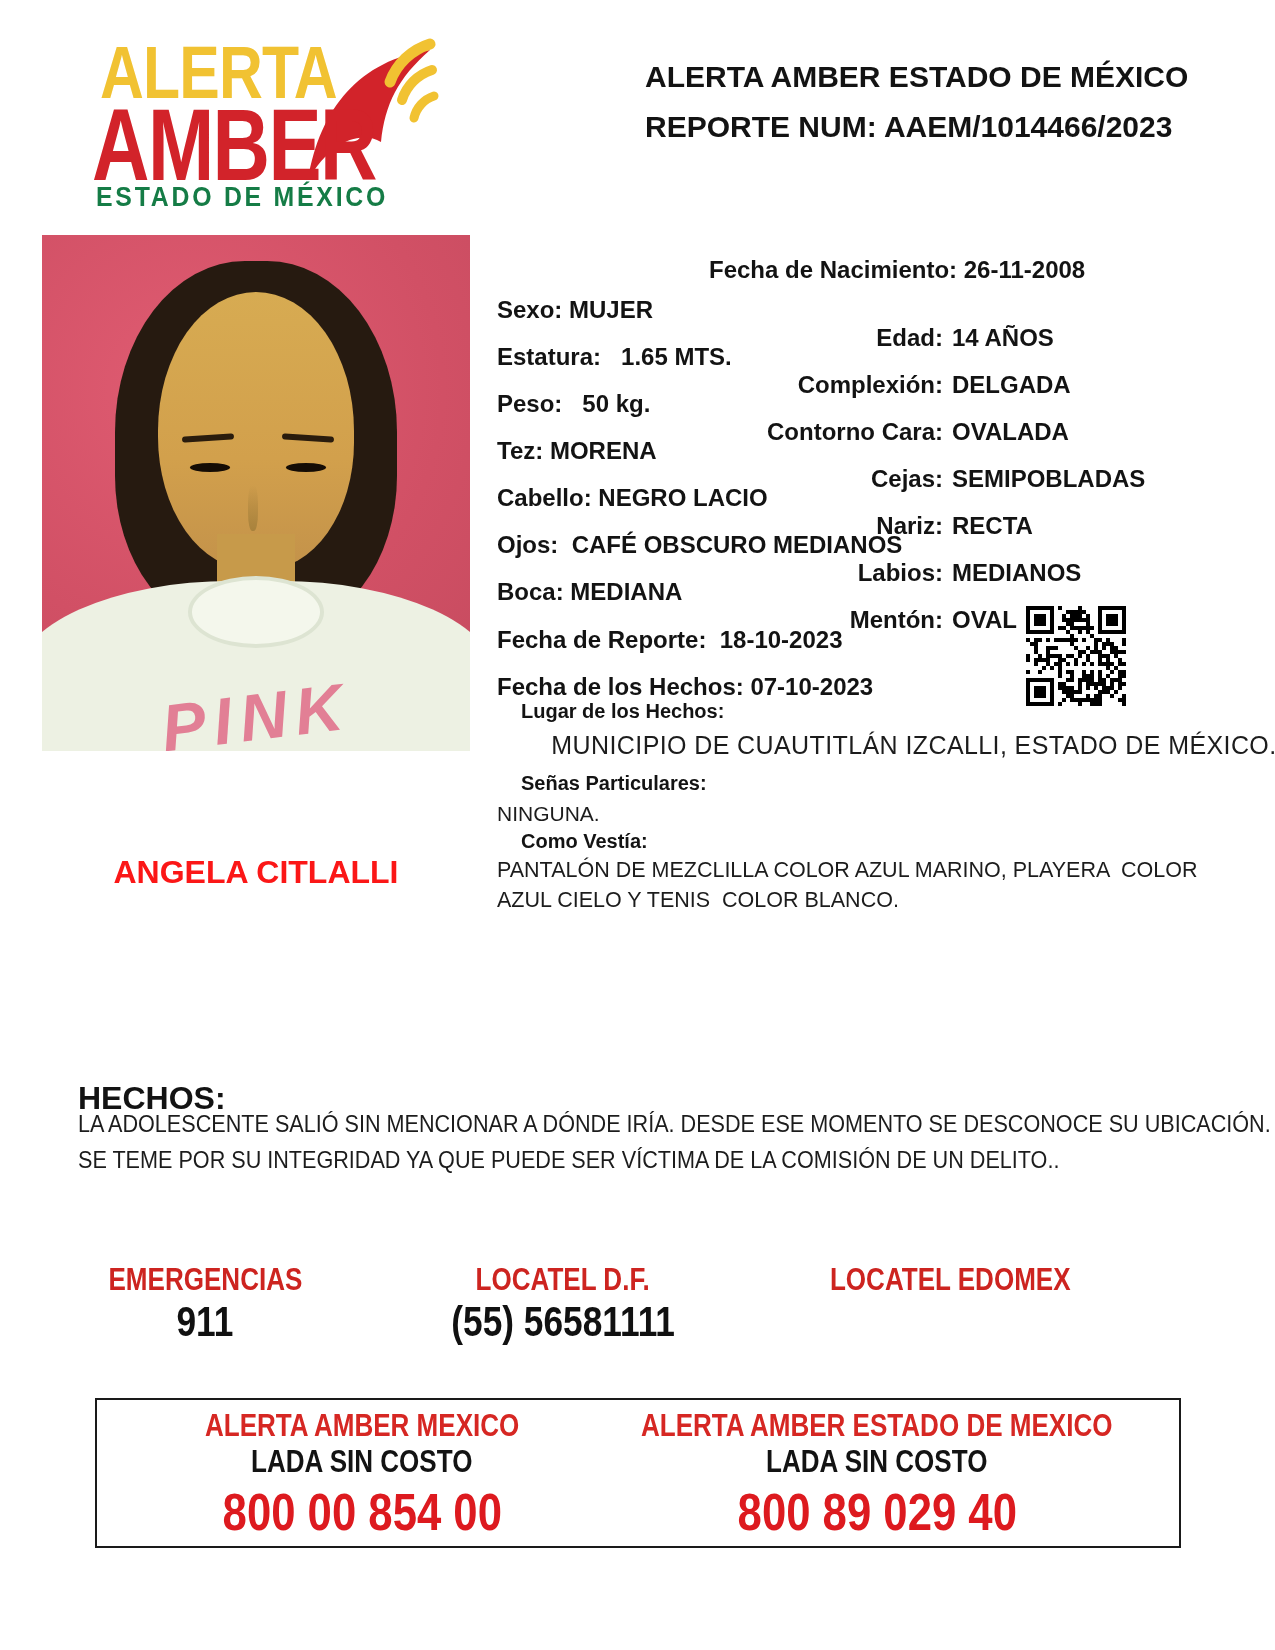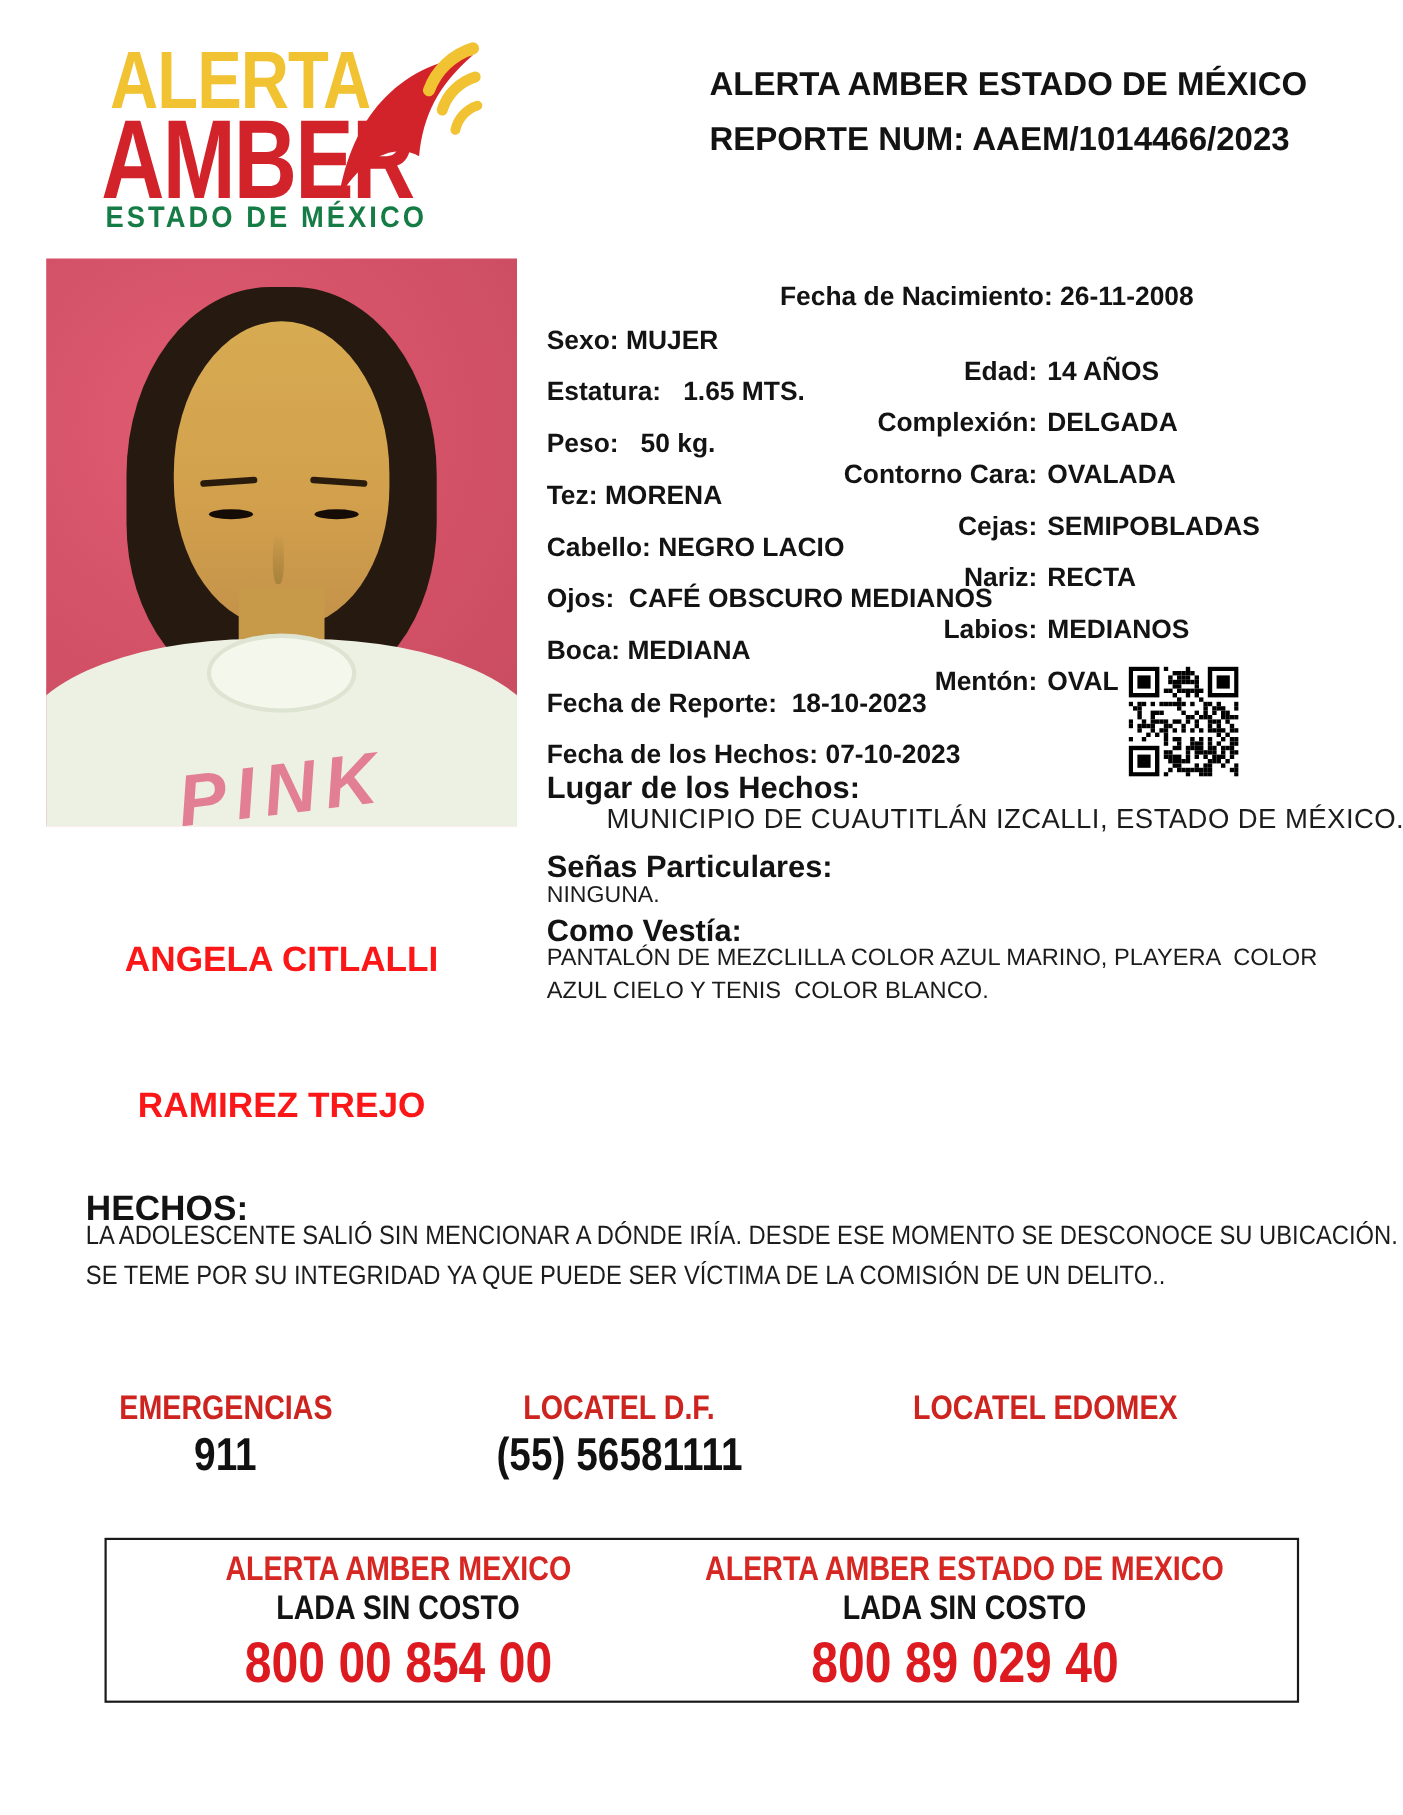--- a/index.html
+++ b/index.html
@@ -53,21 +53,21 @@
   .details { left:497px; top:228px; width:680px; height:680px; font-size:24px; font-weight:bold; color:#131313; }
   .drow { position:absolute; left:0; width:100%; height:34px; white-space:pre; }
   .r0{top:0} .r1{top:40px} .r2{top:87px} .r3{top:134px} .r4{top:181px} .r5{top:228px}
   .r6{top:275px} .r7{top:322px} .r8{top:370px} .r9{top:417px}
   .dleft  { position:absolute; left:0; white-space:pre; }
   .dright { position:absolute; left:270px; white-space:pre; }
   .dlabel { display:inline-block; width:176px; text-align:right; white-space:pre; }
   .dvalue { margin-left:9px; white-space:pre; }
   .r0 .dleft { left:212px; }
 
-  .sec-title { font-size:28px; font-weight:bold; color:#131313; white-space:pre; }
+  .sec-title { font-size:20px; font-weight:bold; color:#131313; white-space:pre;margin-left:24px; }
   .lugar-t { left:497px; top:700px; }
   .lugar-b { left:497px; top:731px; font-size:25px; color:#1c1c1c; letter-spacing:.4px; white-space:pre;margin-left:47px; }
   .senas-t { left:497px; top:772px; }
   .senas-b { left:497px; top:802px; font-size:21px; color:#1c1c1c; white-space:pre; }
   .vest-t  { left:497px; top:830px; }
   .vest-b1 { left:497px; top:858px; font-size:21.5px; color:#1c1c1c; white-space:pre; }
   .vest-b2 { left:497px; top:888px; font-size:21.5px; color:#1c1c1c; white-space:pre; }
 
   .qr { left:1026px; top:606px; width:100px; height:100px; background:#fff; }
 
@@ -124,21 +124,20 @@
     <div class="nose"></div>
     <div class="lips"></div>
     <div class="neck"></div>
     <div class="hoodie"></div>
     <div class="collar"></div>
     <div class="shirt-text">PINK</div>
   </div>
 
   <div class="abs person-name">
     <div>ANGELA CITLALLI</div>
-    <div>RAMIREZ TREJO</div>
   </div>
 
   <div class="abs details">
     <div class="drow r0">
       <span class="dleft">Fecha de Nacimiento: 26-11-2008</span>
     </div>
 
     <div class="drow r1">
       <span class="dleft">Sexo: MUJER</span>
       <span class="dright"><span class="dlabel">Edad:</span><span class="dvalue">14 AÑOS</span></span>

